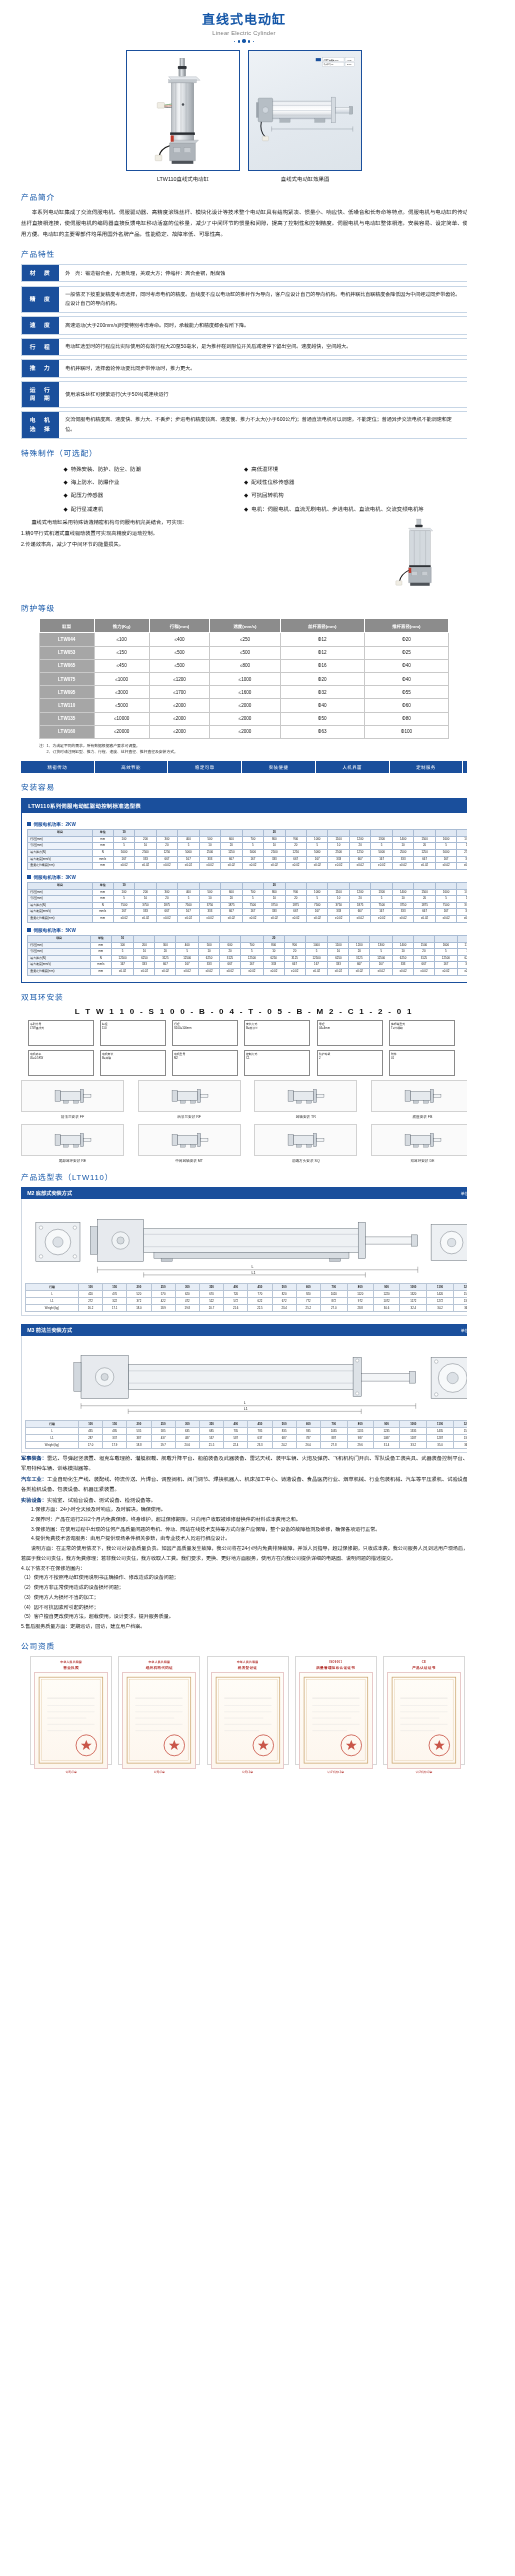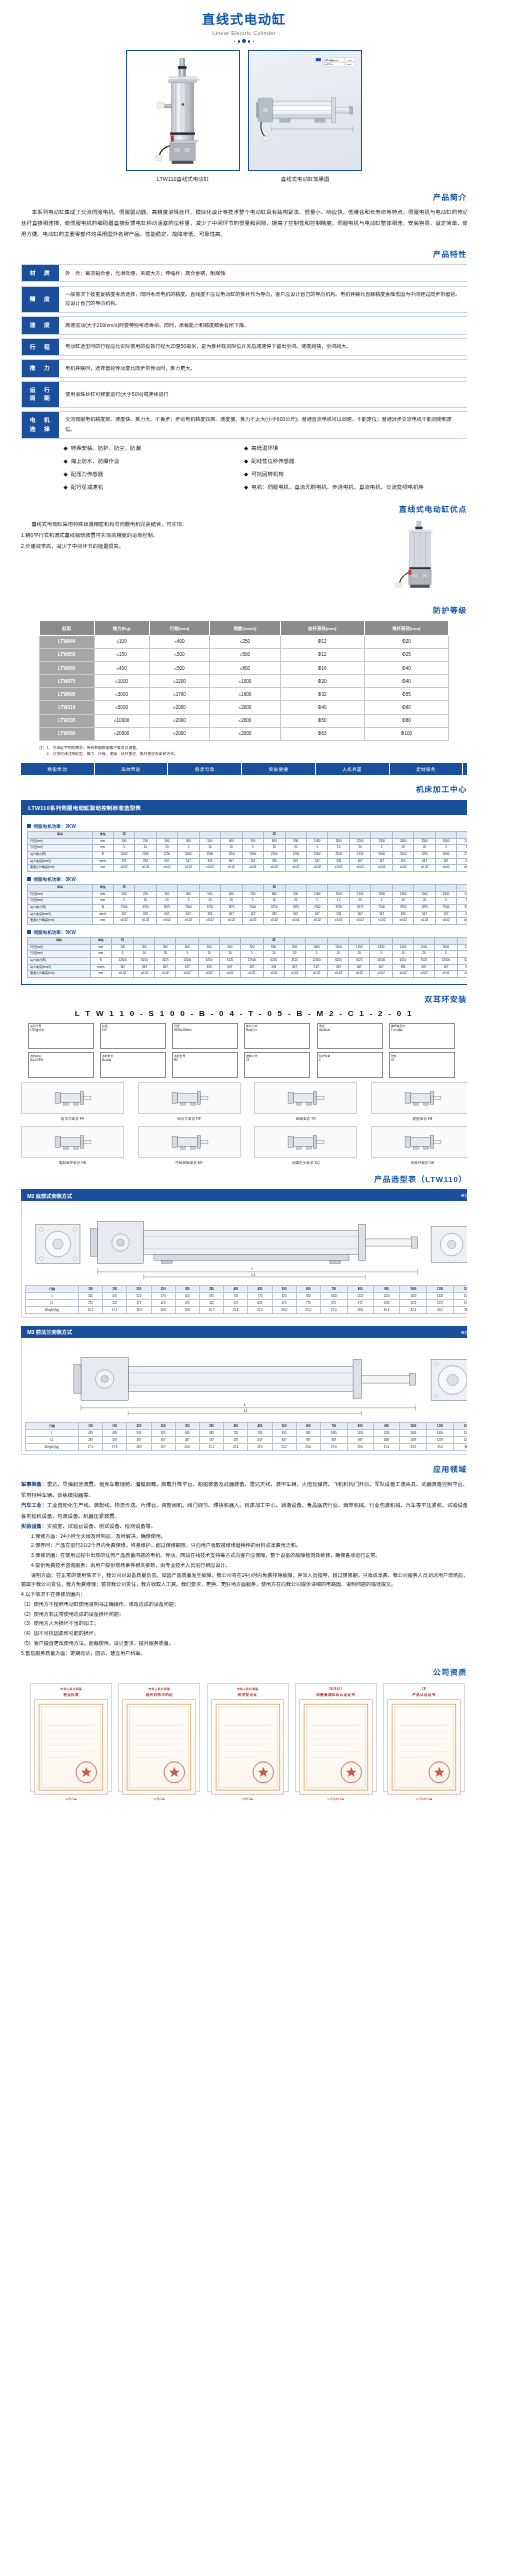--- a/index.html
+++ b/index.html
@@ -31,21 +31,21 @@
   .card { width: 114px; }
   .card .frame {
     border: 1.5px solid #1a4f9c; background: #fff; height: 121px;
     display: flex; align-items: center; justify-content: center; overflow: hidden;
   }
   .card .frame.eff { background: linear-gradient(160deg,#eef2f6 0%, #e2e8ee 60%, #dde4ea 100%); }
   .card .cap { text-align: center; font-size: 5.4px; margin-top: 3.6px; color: #222; }
 
   
   .sec-title {
-    text-align: right; color: #1557a8; font-size: 7.7px; font-weight: 700;
+    text-align: left; color: #1557a8; font-size: 7.7px; font-weight: 400;
     letter-spacing: 0.8px; margin: 8.2px 0 5.2px;
   }
 
   
   .intro {
     width: 447px; margin: 0 auto; font-size: 5.4px; line-height: 2.0;
     text-align: justify; text-indent: 2em; color: #1c1c1c;
   }
 
   
@@ -315,36 +315,36 @@
 周　期</div>
       <div class="feat-val">使用滚珠丝杠可频繁运行(大于50%)或连续运行</div>
     </div>
     <div class="feat-row">
       <div class="feat-key" style="white-space:pre-line">电　机
 选　择</div>
       <div class="feat-val">交流伺服电机精度高、速度快、推力大、不丢步；步进电机精度较高、速度慢、推力不太大(小于600公斤)；普通直流电机可以调速，不能定位；普通异步交流电机不能调速和定位。</div>
     </div>
   </div>
 
+  <div class="sec-title">特殊制作（可选配）</div>
   <div class="opts">
     <div class="col">
       <div class="opt"><span class="dia">◆</span><span>特殊安装、防护、防尘、防潮</span></div>
       <div class="opt"><span class="dia">◆</span><span>海上防水、防爆作业</span></div>
       <div class="opt"><span class="dia">◆</span><span>配压力传感器</span></div>
       <div class="opt"><span class="dia">◆</span><span>配行星减速机</span></div>
     </div>
     <div class="col">
       <div class="opt"><span class="dia">◆</span><span>高低温环境</span></div>
       <div class="opt"><span class="dia">◆</span><span>配线性位移传感器</span></div>
       <div class="opt"><span class="dia">◆</span><span>可抗回转机构</span></div>
       <div class="opt"><span class="dia">◆</span><span>电机：伺服电机、直流无刷电机、步进电机、直流电机、交流变频电机等</span></div>
     </div>
   </div>
 
-  <div class="sec-title">直线式电动缸优点</div>
   <div class="adv-wrap">
     <div class="adv-text">
       <div class="lead">直线式电动缸采用特殊铸造精密机构与伺服电机完美结合，可实现：</div>
       <div>1.精0平行式机道式直线驱动装置可实现高精度的运动控制。</div>
       <div>2.传递效率高，减少了中间环节的能量损失。</div>
     </div>
     <div class="adv-pic">
       <svg width="62" height="77" viewBox="0 0 120 150">
         <rect x="50" y="4" width="8" height="12" fill="#c3c9ce" stroke="#8b9197" stroke-width=".5"></rect>
         <rect x="47" y="15" width="14" height="5" rx="1" fill="#2e3237"></rect>
@@ -452,21 +452,21 @@
   <div class="ribbon" id="ribbon">
       <div class="seg">精密传动</div>
       <div class="seg">高效节能</div>
       <div class="seg">稳定可靠</div>
       <div class="seg">安装便捷</div>
       <div class="seg">人机界面</div>
       <div class="seg">定制服务</div>
       <div class="seg">售后保障</div>
     </div>
 
-  <div class="sec-title">机床加工中心</div>
+  <div class="sec-title">安装容易</div>
   <div class="specbox">
     <div class="specbox-hd">LTW110系列伺服电动缸驱动控制标准选型表</div>
     <div class="specbox-bd" id="spec-body">
         <div class="subhd"><span class="sq"></span><span>伺服电机功率：2KW</span></div>
         <table class="gridtbl">
           <thead>
             <tr>
               <th>项目</th>
               <th>单位</th>
               <th>10</th>
@@ -1252,21 +1252,20 @@
               <td>31.4</td>
               <td>33.2</td>
               <td>35.0</td>
               <td>36.8</td>
             </tr>
           </tbody>
         </table>
     </div>
   </div>
 
-  <div class="sec-title">应用领域</div>
   <div class="app" id="app-block">
       <p><span class="k">军事装备：</span><span>雷达、导弹起竖装置、坦克车载理舱、潜艇舰载、舰载升降平台、船舶装备及武器装备、雷达天线、装甲车辆、火炮及弹药、飞机机构门开启、军队设备工装夹具、武器装备控制平台、军用特种车辆、训练模拟器等。</span></p>
       <p><span class="k">汽车工业：</span><span>工业自动化生产线、装配线、物流传送、片焊台、调整阀机、阀门调节、焊接机器人、机床加工中心、铸造设备、食品医药行业、烟草机械、行业包装机械、汽车等平压紧机、试验设备各类检机设备、包装设备、机器压紧装置。</span></p>
       <p><span class="k">实验设备：</span><span>实验室、试验台设备、测试设备、检测设备等。</span></p>
     </div>
 
   <div class="maint">
     <p>1.保修方面：24小时全天候及时响应，及时解决，确保使用。</p>
     <p>2.保养时：产品在运行2日2个月内免费保修，终身维护，超过保修期限，只向用户收取被维修替换件的材料成本费用之和。</p>
     <p>3.保修范围：在使用过程中出现的任何产品质量问题的电机、传动、网站在线技术支持等方式向客户应保障，整个设备的故障检测及维修，确保各项运行正常。</p>

